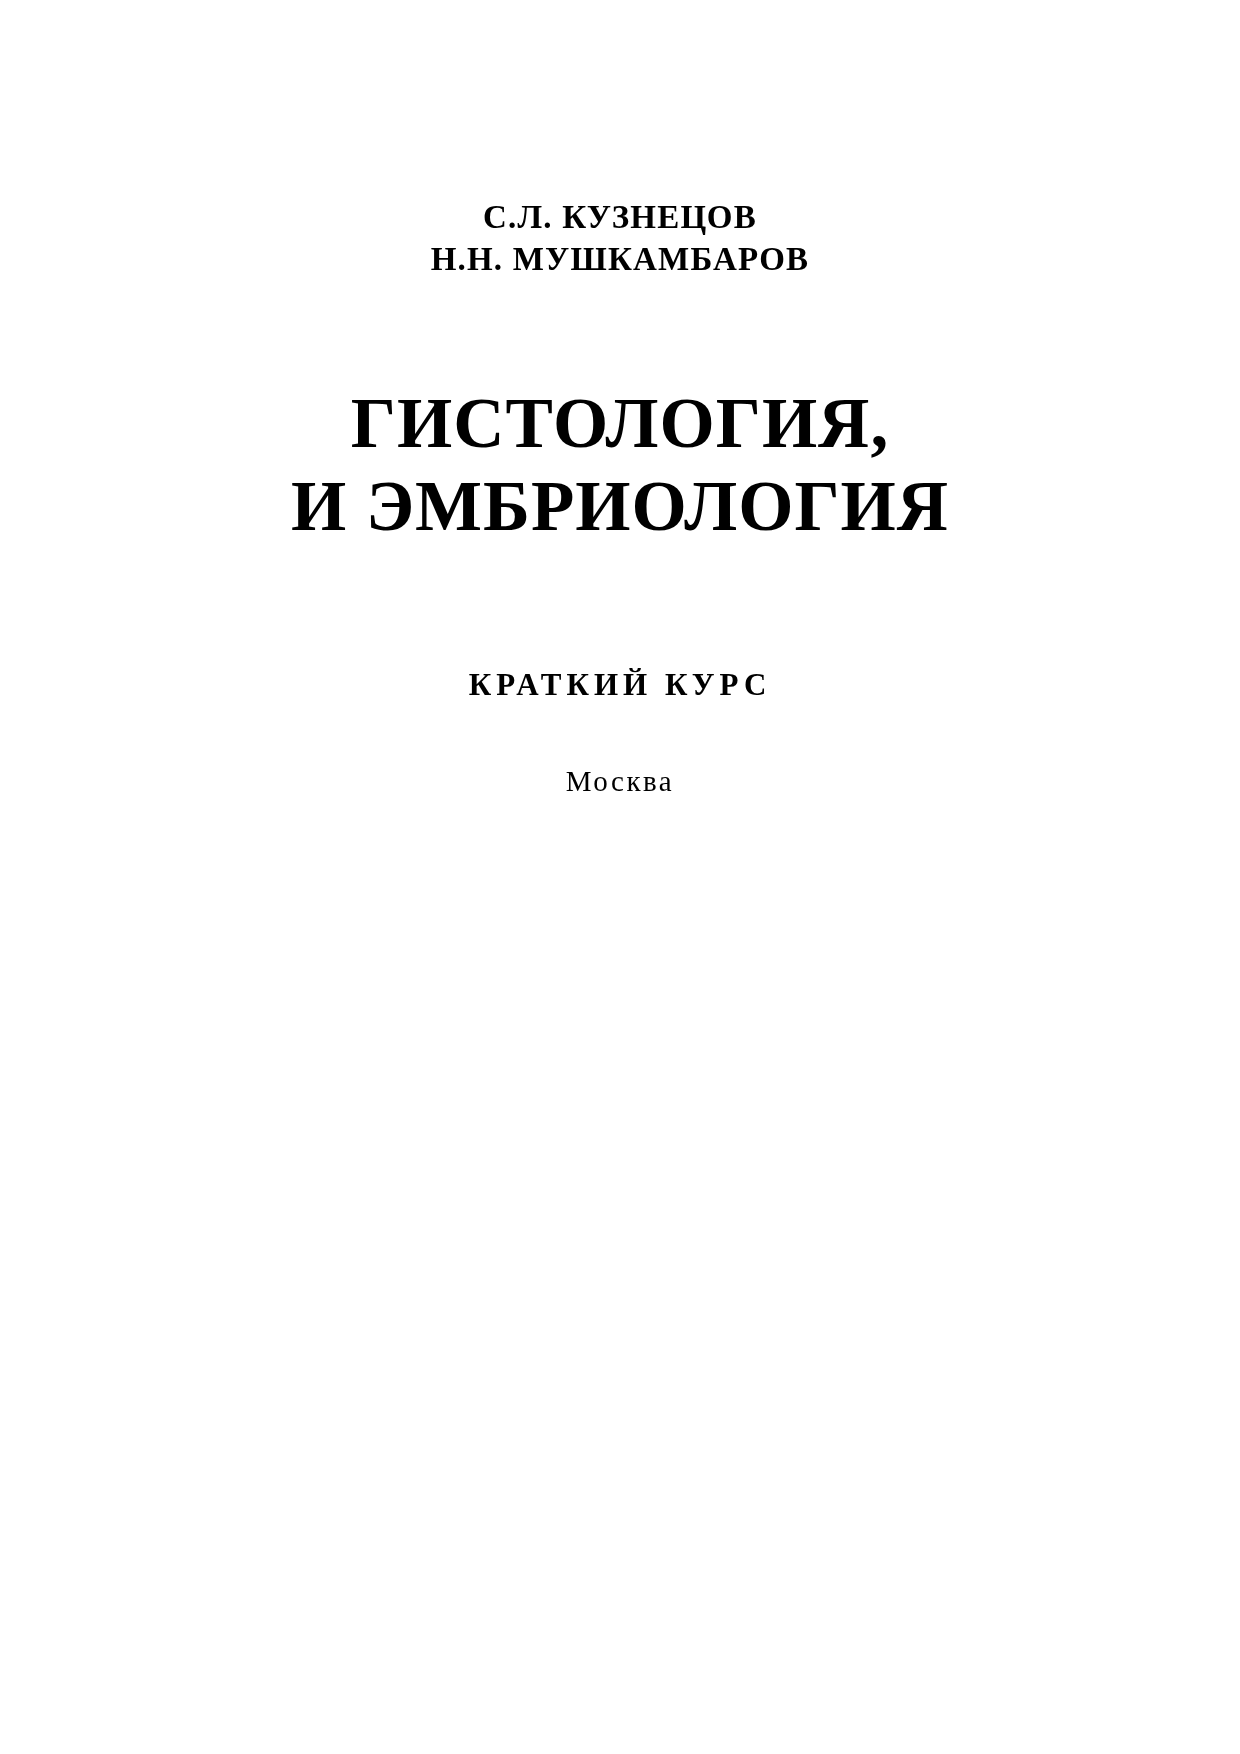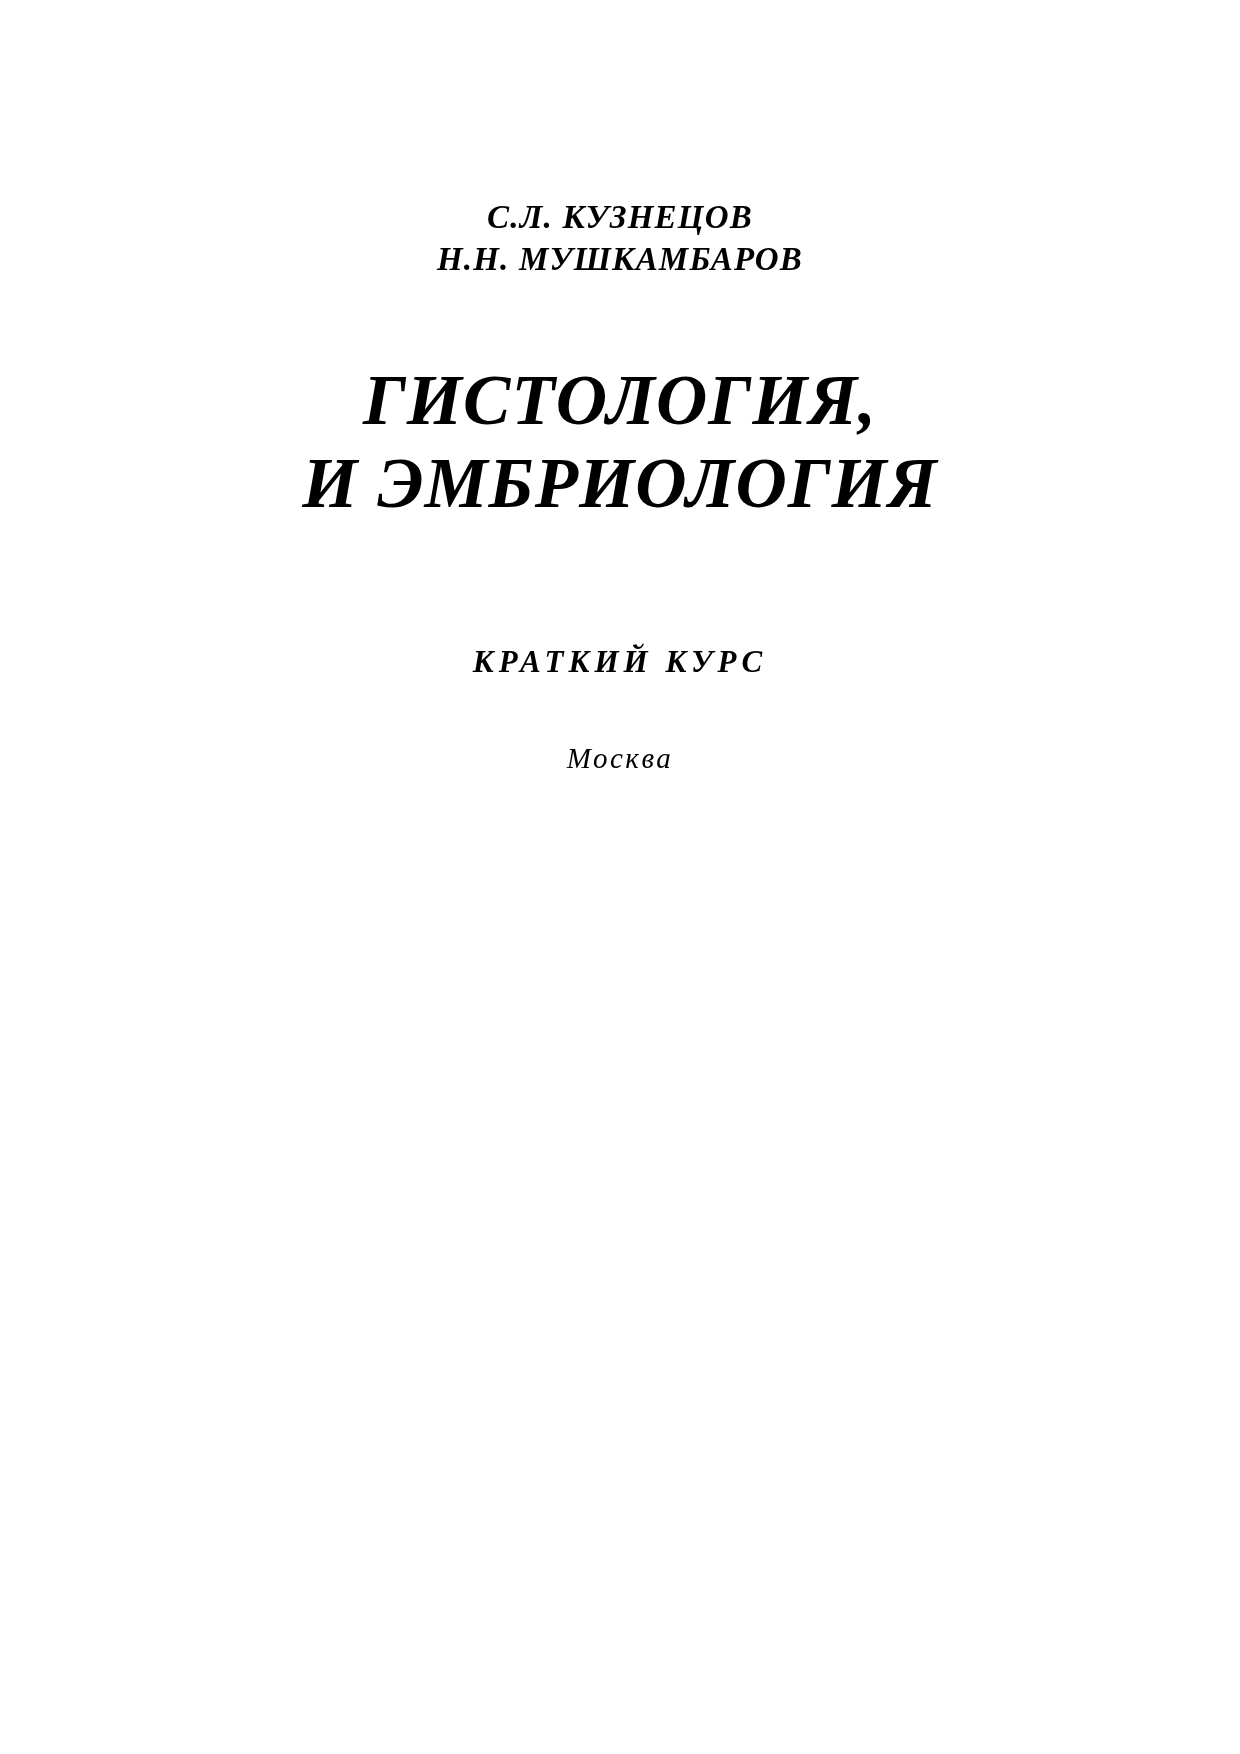--- a/index.html
+++ b/index.html
@@ -15,40 +15,39 @@
     position: relative;
     overflow: hidden;
   }
 
   .page {
     position: absolute;
     inset: 0;
     display: flex;
     flex-direction: column;
     align-items: center;
-    font-style: italic;
   }
 
   
   .authors {
     margin-top: 196px;
     text-align: center;
     font-family: "Liberation Serif", serif;
     font-weight: bold;
     font-size: 33px;
     letter-spacing: 1.2px;
     line-height: 1.28;
   }
   .authors .author-line {
     white-space: nowrap;
   }
 
   
   .title-block {
-    margin-top: 79px;
+    margin-top: 102px;
     text-align: center;
     font-family: "Liberation Serif", serif;
     font-weight: bold;
     font-size: 71px;
     line-height: 1.16;
     letter-spacing: 1px;
   }
   .title-block .title-line {
     white-space: nowrap;
   }

